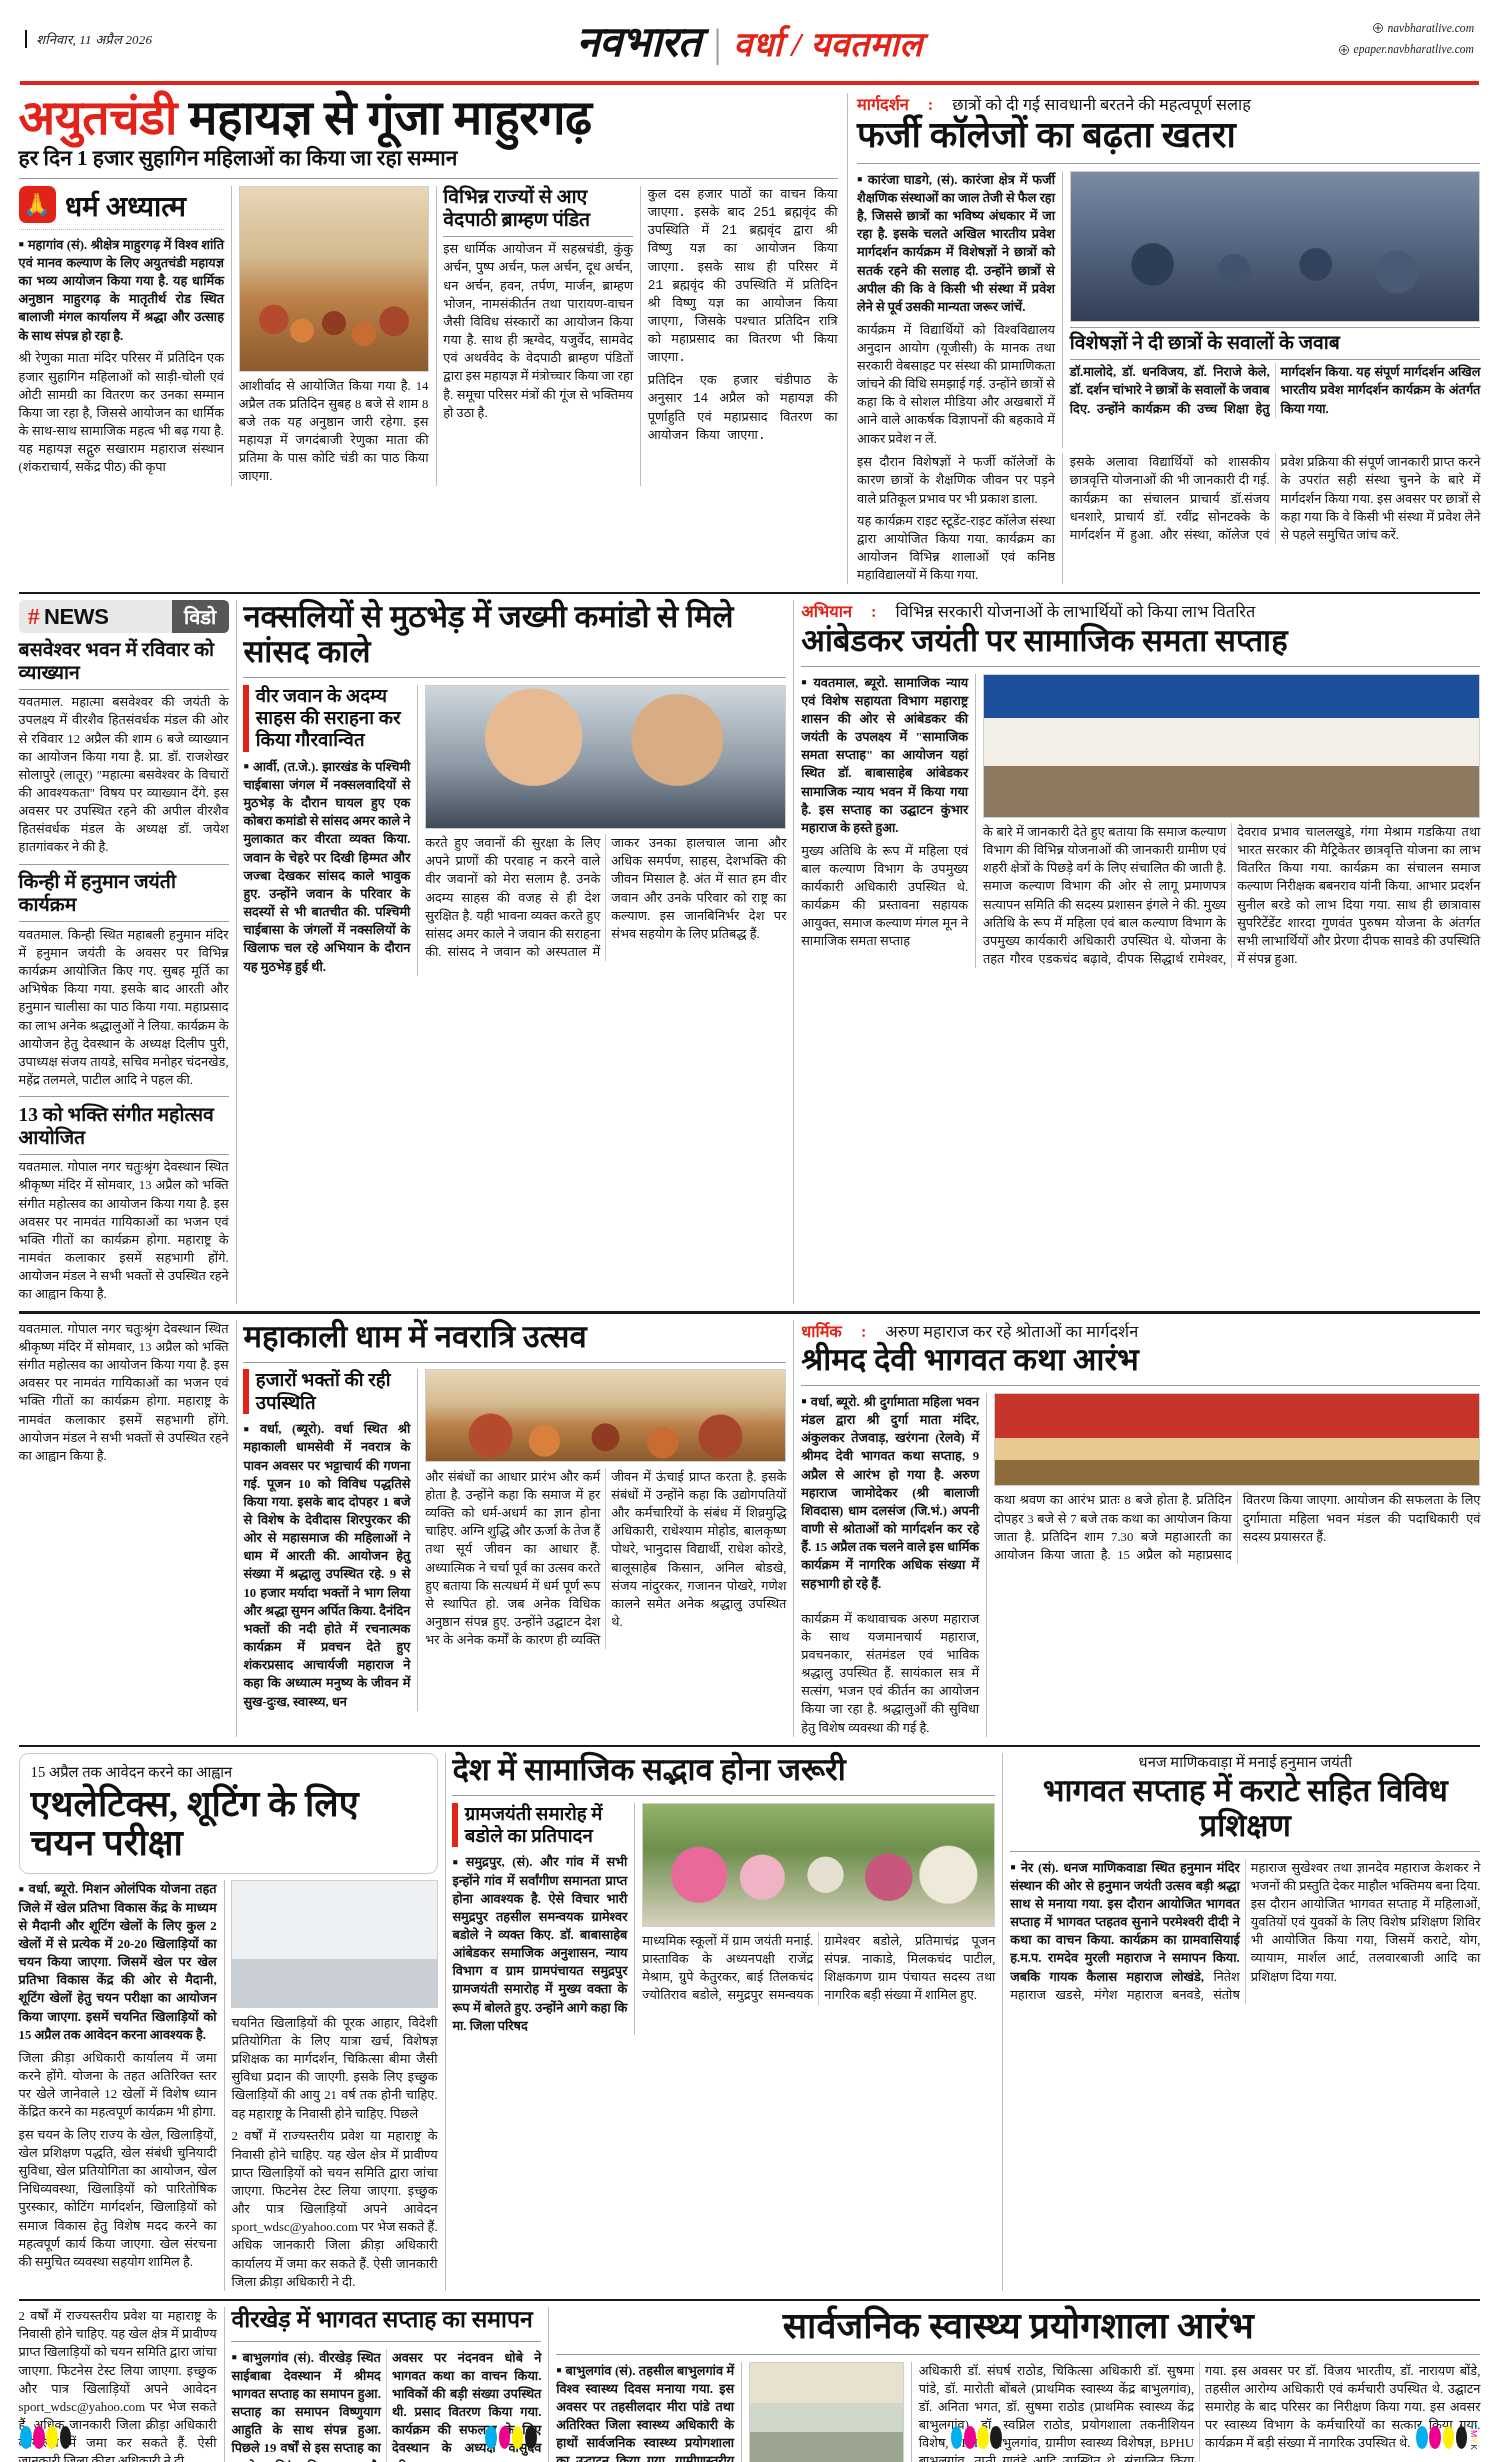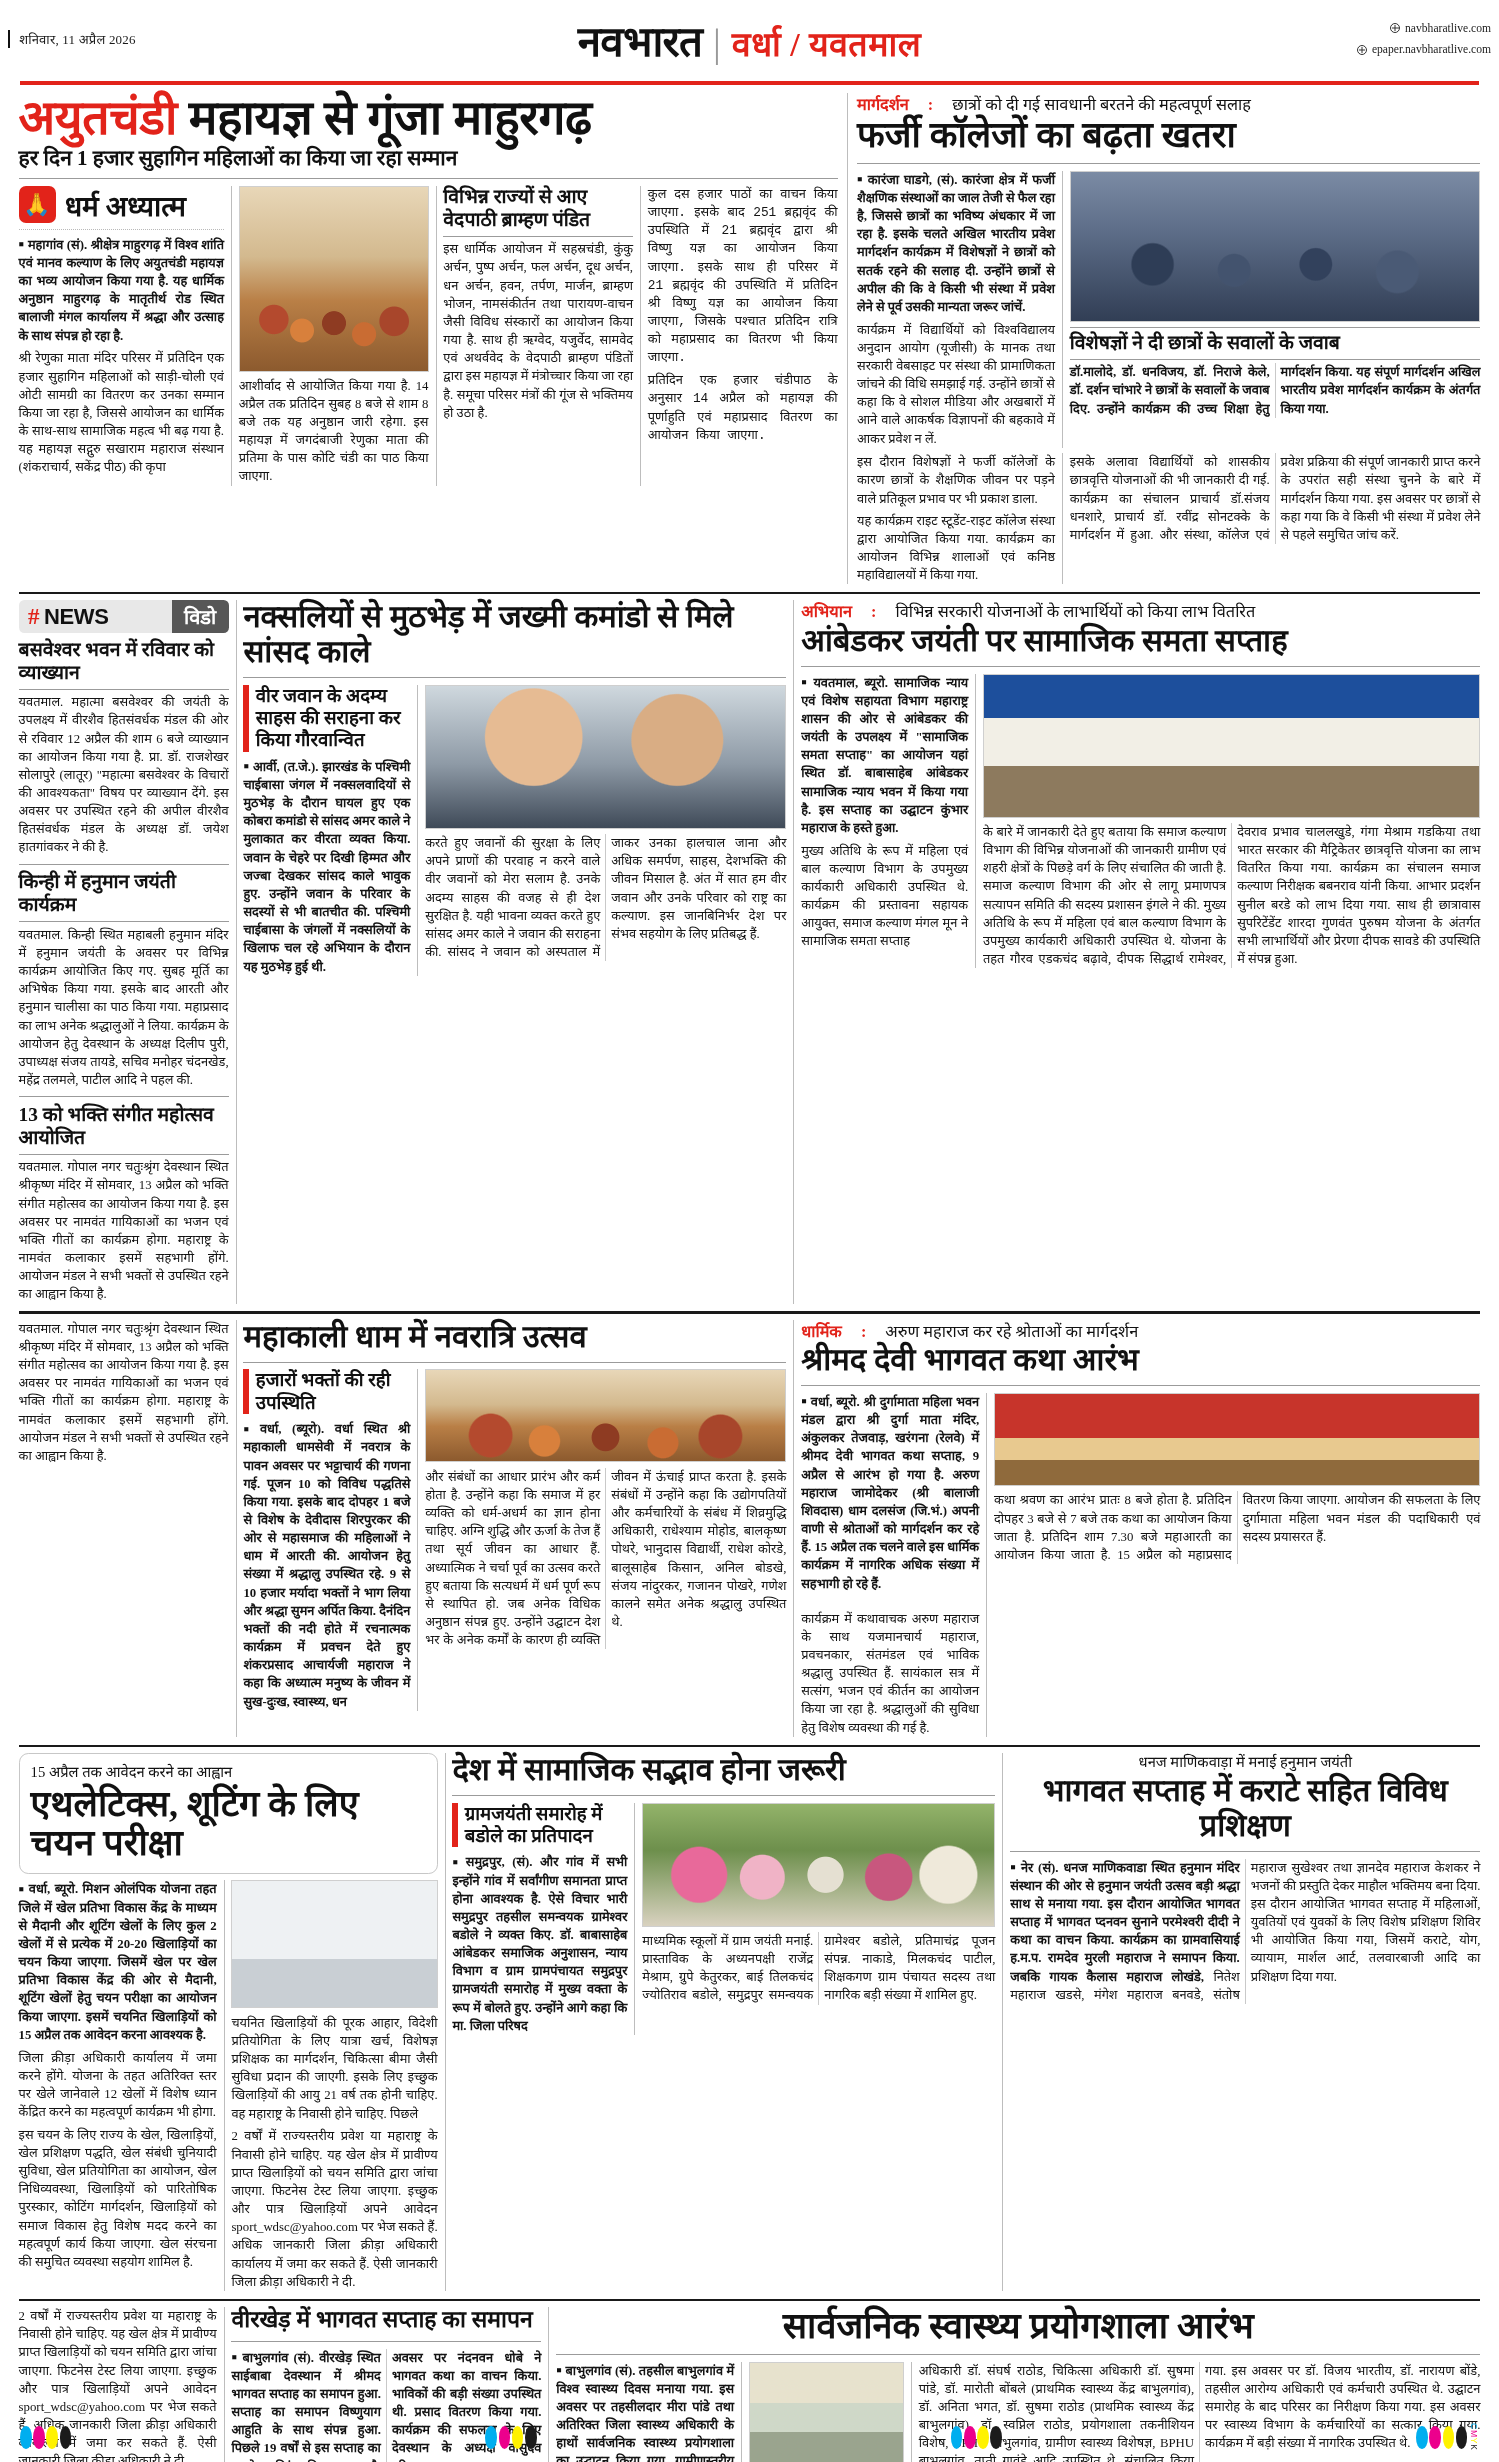--- a/index.html
+++ b/index.html
@@ -16,22 +16,23 @@
     position: relative;
     background: #fff;
     overflow: hidden;
   }
 
   
   .masthead {
     height: 78px;
     display: flex;
     align-items: center;
-    padding: 0 8px;
+    padding: 0 25px;
     position: relative;
+    font-style: italic;
   }
   .mast-date {
     font-size: 13px;
     color: #1a1a1a;
     border-left: 2.3px solid #111;
     padding-left: 9.3px;
     letter-spacing: 0.2px;
     width: 233px;
   }
   .mast-center {
@@ -559,21 +560,21 @@
         </div>
       </div>
 
       <div class="vline"></div>
 
       <div style="flex:1;">
         <div class="overline" style="text-align:center;">धनज माणिकवाड़ा में मनाई हनुमान जयंती</div>
         <div class="h-mid" style="text-align:center;">भागवत सप्ताह में कराटे सहित विविध प्रशिक्षण</div>
         <div class="hline"></div>
         <div class="body-txt cols2">
-          <span class="sq lead">नेर (सं). धनज माणिकवाडा स्थित हनुमान मंदिर संस्थान की ओर से हनुमान जयंती उत्सव बड़ी श्रद्धा साथ से मनाया गया. इस दौरान आयोजित भागवत सप्ताह में भागवत प्दनवन सुनाने परमेश्वरी दीदी ने कथा का वाचन किया. कार्यक्रम का ग्रामवासियाई ह.म.प. रामदेव मुरली महाराज ने समापन किया. जबकि गायक कैलास महाराज लोखंडे,</span>
+          <span class="sq lead">नेर (सं). धनज माणिकवाडा स्थित हनुमान मंदिर संस्थान की ओर से हनुमान जयंती उत्सव बड़ी श्रद्धा साथ से मनाया गया. इस दौरान आयोजित भागवत सप्ताह में भागवत प्तहतव सुनाने परमेश्वरी दीदी ने कथा का वाचन किया. कार्यक्रम का ग्रामवासियाई ह.म.प. रामदेव मुरली महाराज ने समापन किया. जबकि गायक कैलास महाराज लोखंडे,</span>
           <span>नितेश महाराज खडसे, मंगेश महाराज बनवडे, संतोष महाराज सुखेश्वर तथा ज्ञानदेव महाराज केशकर ने भजनों की प्रस्तुति देकर माहौल भक्तिमय बना दिया. इस दौरान आयोजित भागवत सप्ताह में महिलाओं, युवतियों एवं युवकों के लिए विशेष प्रशिक्षण शिविर भी आयोजित किया गया, जिसमें कराटे, योग, व्यायाम, मार्शल आर्ट, तलवारबाजी आदि का प्रशिक्षण दिया गया.</span>
         </div>
       </div>
     </div>
 
     <div class="thick-rule"></div>
 
     <div class="row">
       <div style="width:198px;">
         <div class="body-txt">2 वर्षों में राज्यस्तरीय प्रवेश या महाराष्ट्र के निवासी होने चाहिए. यह खेल क्षेत्र में प्रावीण्य प्राप्त खिलाड़ियों को चयन समिति द्वारा जांचा जाएगा. फिटनेस टेस्ट लिया जाएगा. इच्छुक और पात्र खिलाड़ियों अपने आवेदन sport_wdsc@yahoo.com पर भेज सकते हैं. अधिक जानकारी जिला क्रीड़ा अधिकारी कार्यालय में जमा कर सकते हैं. ऐसी जानकारी जिला क्रीड़ा अधिकारी ने दी.</div>

